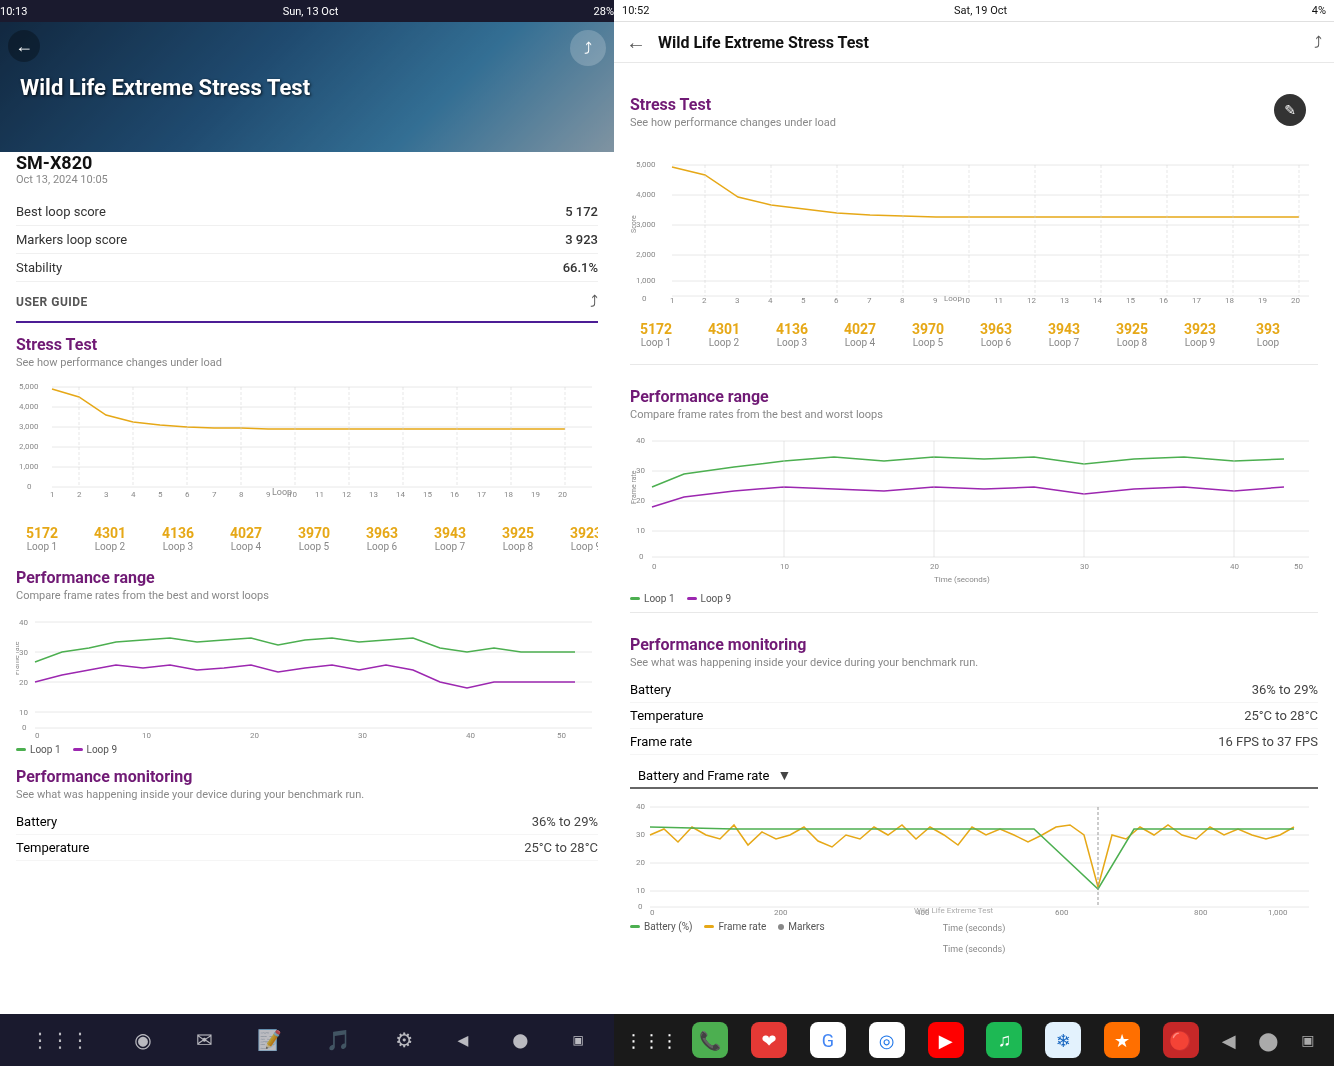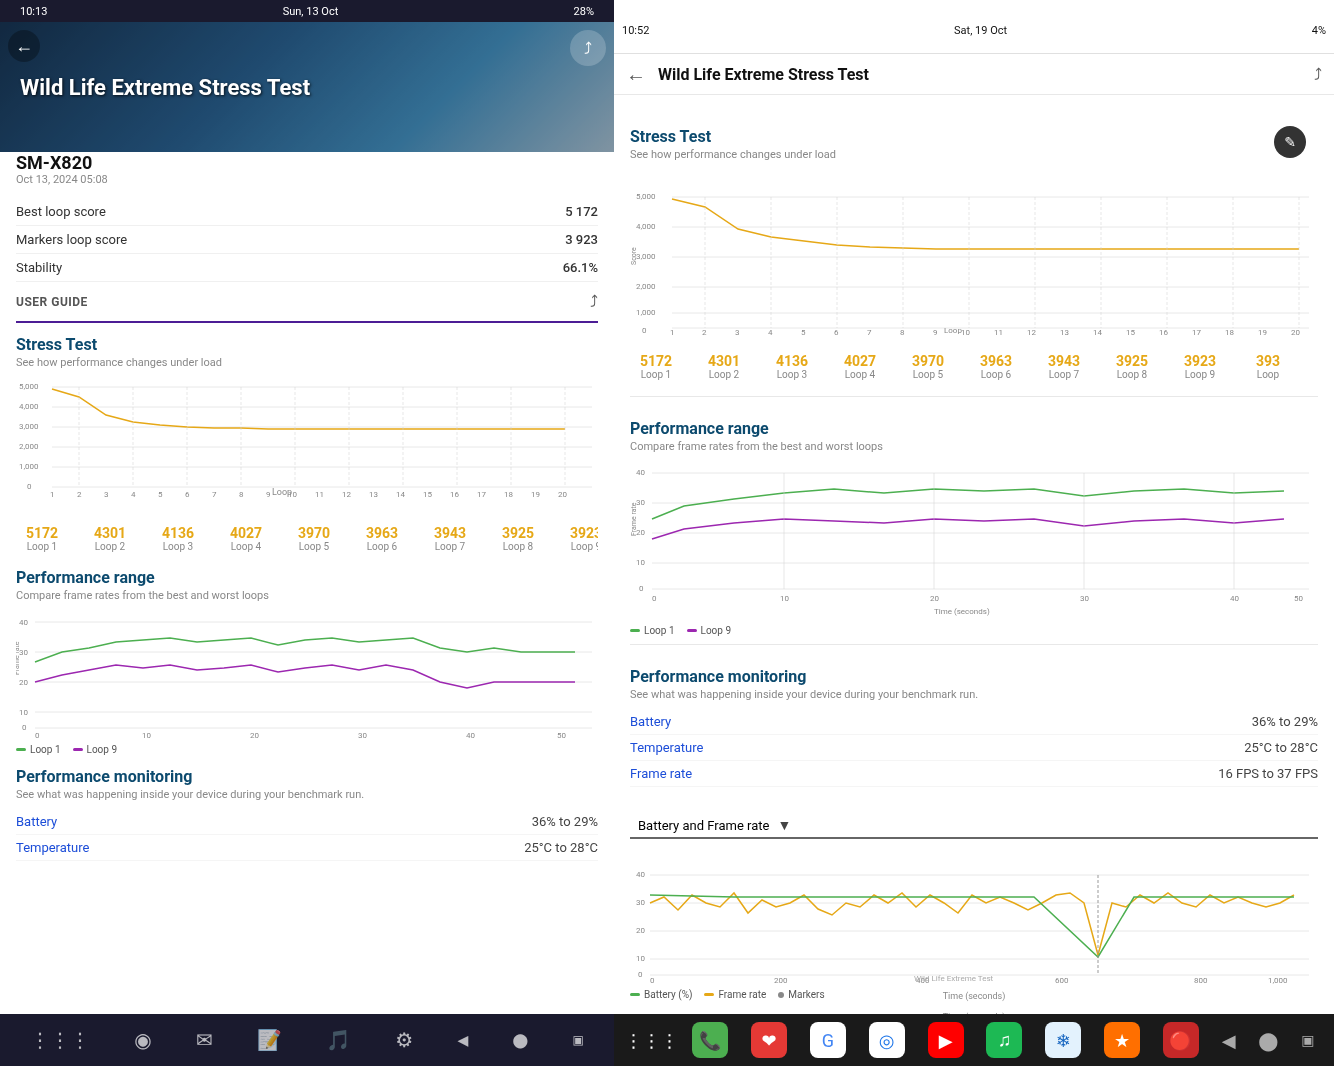--- a/index.html
+++ b/index.html
@@ -20,21 +20,21 @@
       background: #fff;
       display: flex;
       flex-direction: column;
       overflow: hidden;
     }
 
     .status-bar-left {
       background: #1a1a2e;
       color: #fff;
       font-size: 11px;
-      padding: 4px 20px;
+      padding: 4px 0;
       display: flex;
       justify-content: space-between;
       align-items: center;
       min-height: 22px;
     }
 
     .hero-section {
       position: relative;
       width: 100%;
       height: 130px;
@@ -138,21 +138,21 @@
     .user-guide-label {
       font-size: 12px;
       font-weight: bold;
       color: #555;
       letter-spacing: 0.5px;
     }
 
     .section-title {
       font-size: 16px;
       font-weight: bold;
-      color: #0c4a6e;
+      color: #701a75;
       margin-top: 12px;
       margin-bottom: 2px;
     }
     .section-subtitle {
       font-size: 11px;
       color: #888;
       margin-bottom: 8px;
     }
 
     
@@ -215,48 +215,47 @@
 
     
     .monitor-row {
       display: flex;
       justify-content: space-between;
       padding: 5px 0;
       border-bottom: 1px solid #f5f5f5;
     }
     .monitor-label {
       font-size: 13px;
-      color: #1d4ed8;
+      color: #000000;
     }
     .monitor-value {
       font-size: 13px;
       color: #444;
     }
 
     
     .right-panel {
       width: 720px;
       height: 1066px;
       background: #fff;
       display: flex;
       flex-direction: column;
       overflow: hidden;
     }
 
     .status-bar-right {
       background: #fff;
       color: #111;
       font-size: 11px;
-      padding: 16px 8px;
+      padding: 4px 8px;
       display: flex;
       justify-content: space-between;
       align-items: center;
       min-height: 22px;
       border-bottom: 1px solid #e0e0e0;
-      margin-top: 8px;
     }
 
     .top-nav {
       display: flex;
       align-items: center;
       padding: 8px 12px;
       border-bottom: 1px solid #e8e8e8;
       background: #fff;
     }
     .nav-back {
@@ -343,21 +342,21 @@
 
     .dropdown-select {
       display: flex;
       align-items: center;
       border: none;
       border-bottom: 2px solid #666;
       padding: 4px 8px;
       font-size: 13px;
       background: transparent;
       cursor: pointer;
-      margin: 26px 0;
+      margin: 8px 0;
     }
     .dropdown-arrow {
       margin-left: 8px;
       font-size: 14px;
       color: #444;
     }
 
     .monitor-chart-container {
       width: 100%;
       height: 120px;
@@ -402,21 +401,21 @@
   <div class="hero-section">
     <div class="hero-back-btn">←</div>
     <span class="hero-title">Wild Life Extreme Stress Test</span>
     <div class="hero-share-btn">⤴</div>
   </div>
 
   <div class="content-area">
 
     <div class="device-info">
       <div class="device-name">SM-X820</div>
-      <div class="device-date">Oct 13, 2024 05:08</div>
+      <div class="device-date">Oct 13, 2024 10:05</div>
     </div>
 
     <div class="score-row">
       <span class="score-label">Best loop score</span>
       <span class="score-value">5 172</span>
     </div>
     <div class="score-row">
       <span class="score-label">Markers loop score</span>
       <span class="score-value">3 923</span>
     </div>

